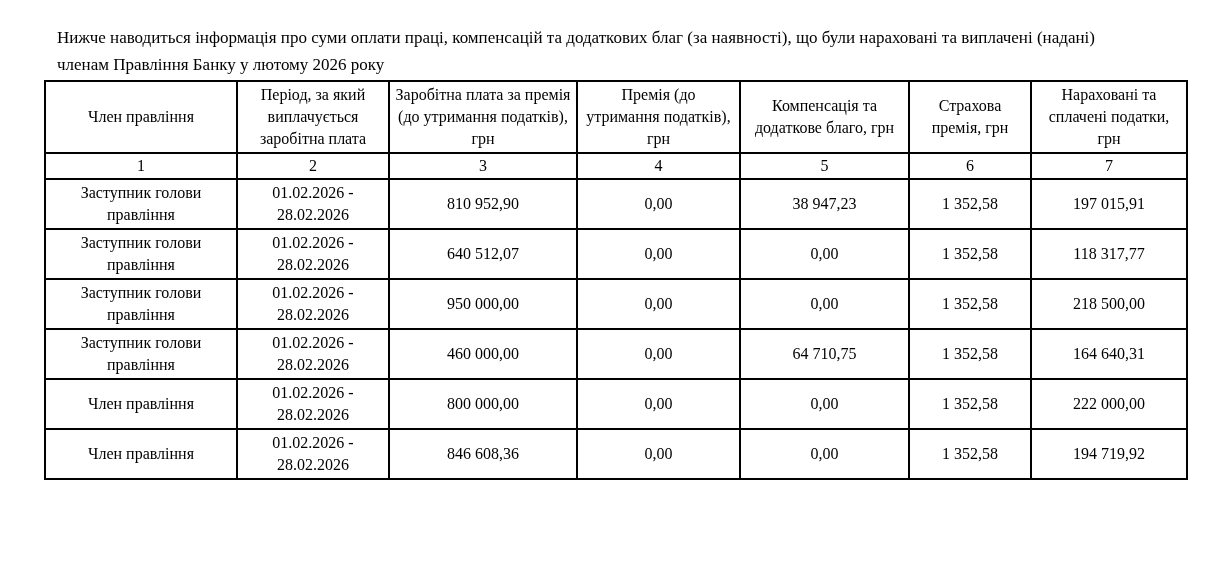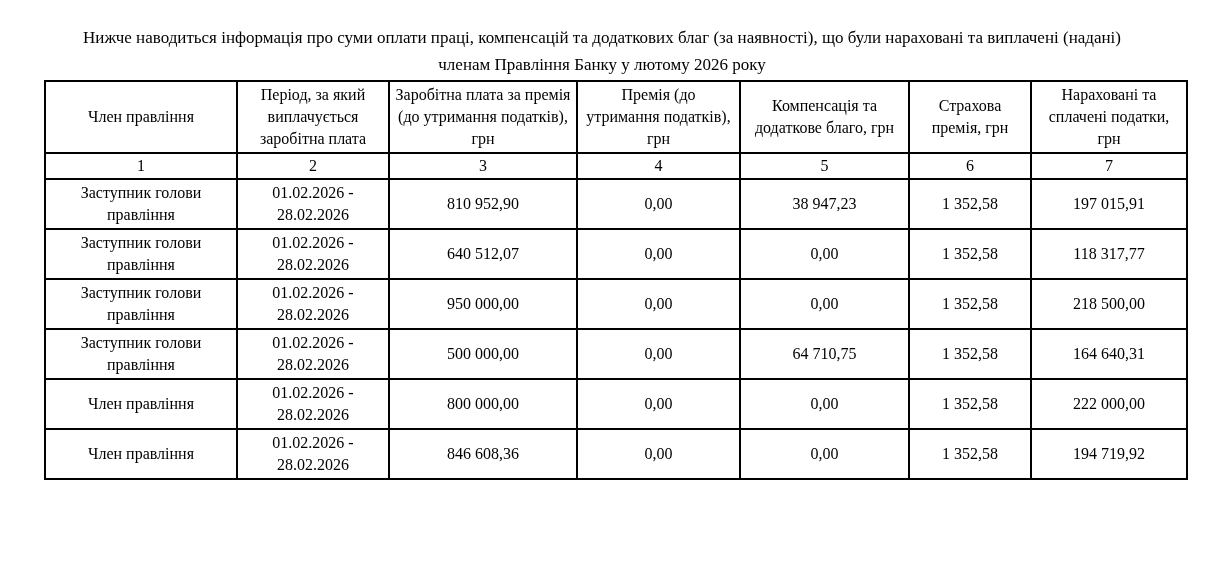--- a/index.html
+++ b/index.html
@@ -17,21 +17,21 @@
     background: #ffffff;
     overflow: hidden;
   }
   .intro {
     position: absolute;
     left: 57px;
     top: 7px;
     width: 1090px;
     font-size: 17px;
     line-height: 27px;
-    text-align: center;
+    text-align: left;
   }
   .table-wrap {
     position: absolute;
     left: 44px;
     top: 80px;
     width: 1142px;
   }
   table.salary {
     border-collapse: collapse;
     table-layout: fixed;
@@ -111,21 +111,21 @@
           <td>01.02.2026 - 28.02.2026</td>
           <td>950 000,00</td>
           <td>0,00</td>
           <td>0,00</td>
           <td>1 352,58</td>
           <td>218 500,00</td>
         </tr>
         <tr class="data-row">
           <td>Заступник голови правління</td>
           <td>01.02.2026 - 28.02.2026</td>
-          <td>500 000,00</td>
+          <td>460 000,00</td>
           <td>0,00</td>
           <td>64 710,75</td>
           <td>1 352,58</td>
           <td>164 640,31</td>
         </tr>
         <tr class="data-row">
           <td>Член правління</td>
           <td>01.02.2026 - 28.02.2026</td>
           <td>800 000,00</td>
           <td>0,00</td>

